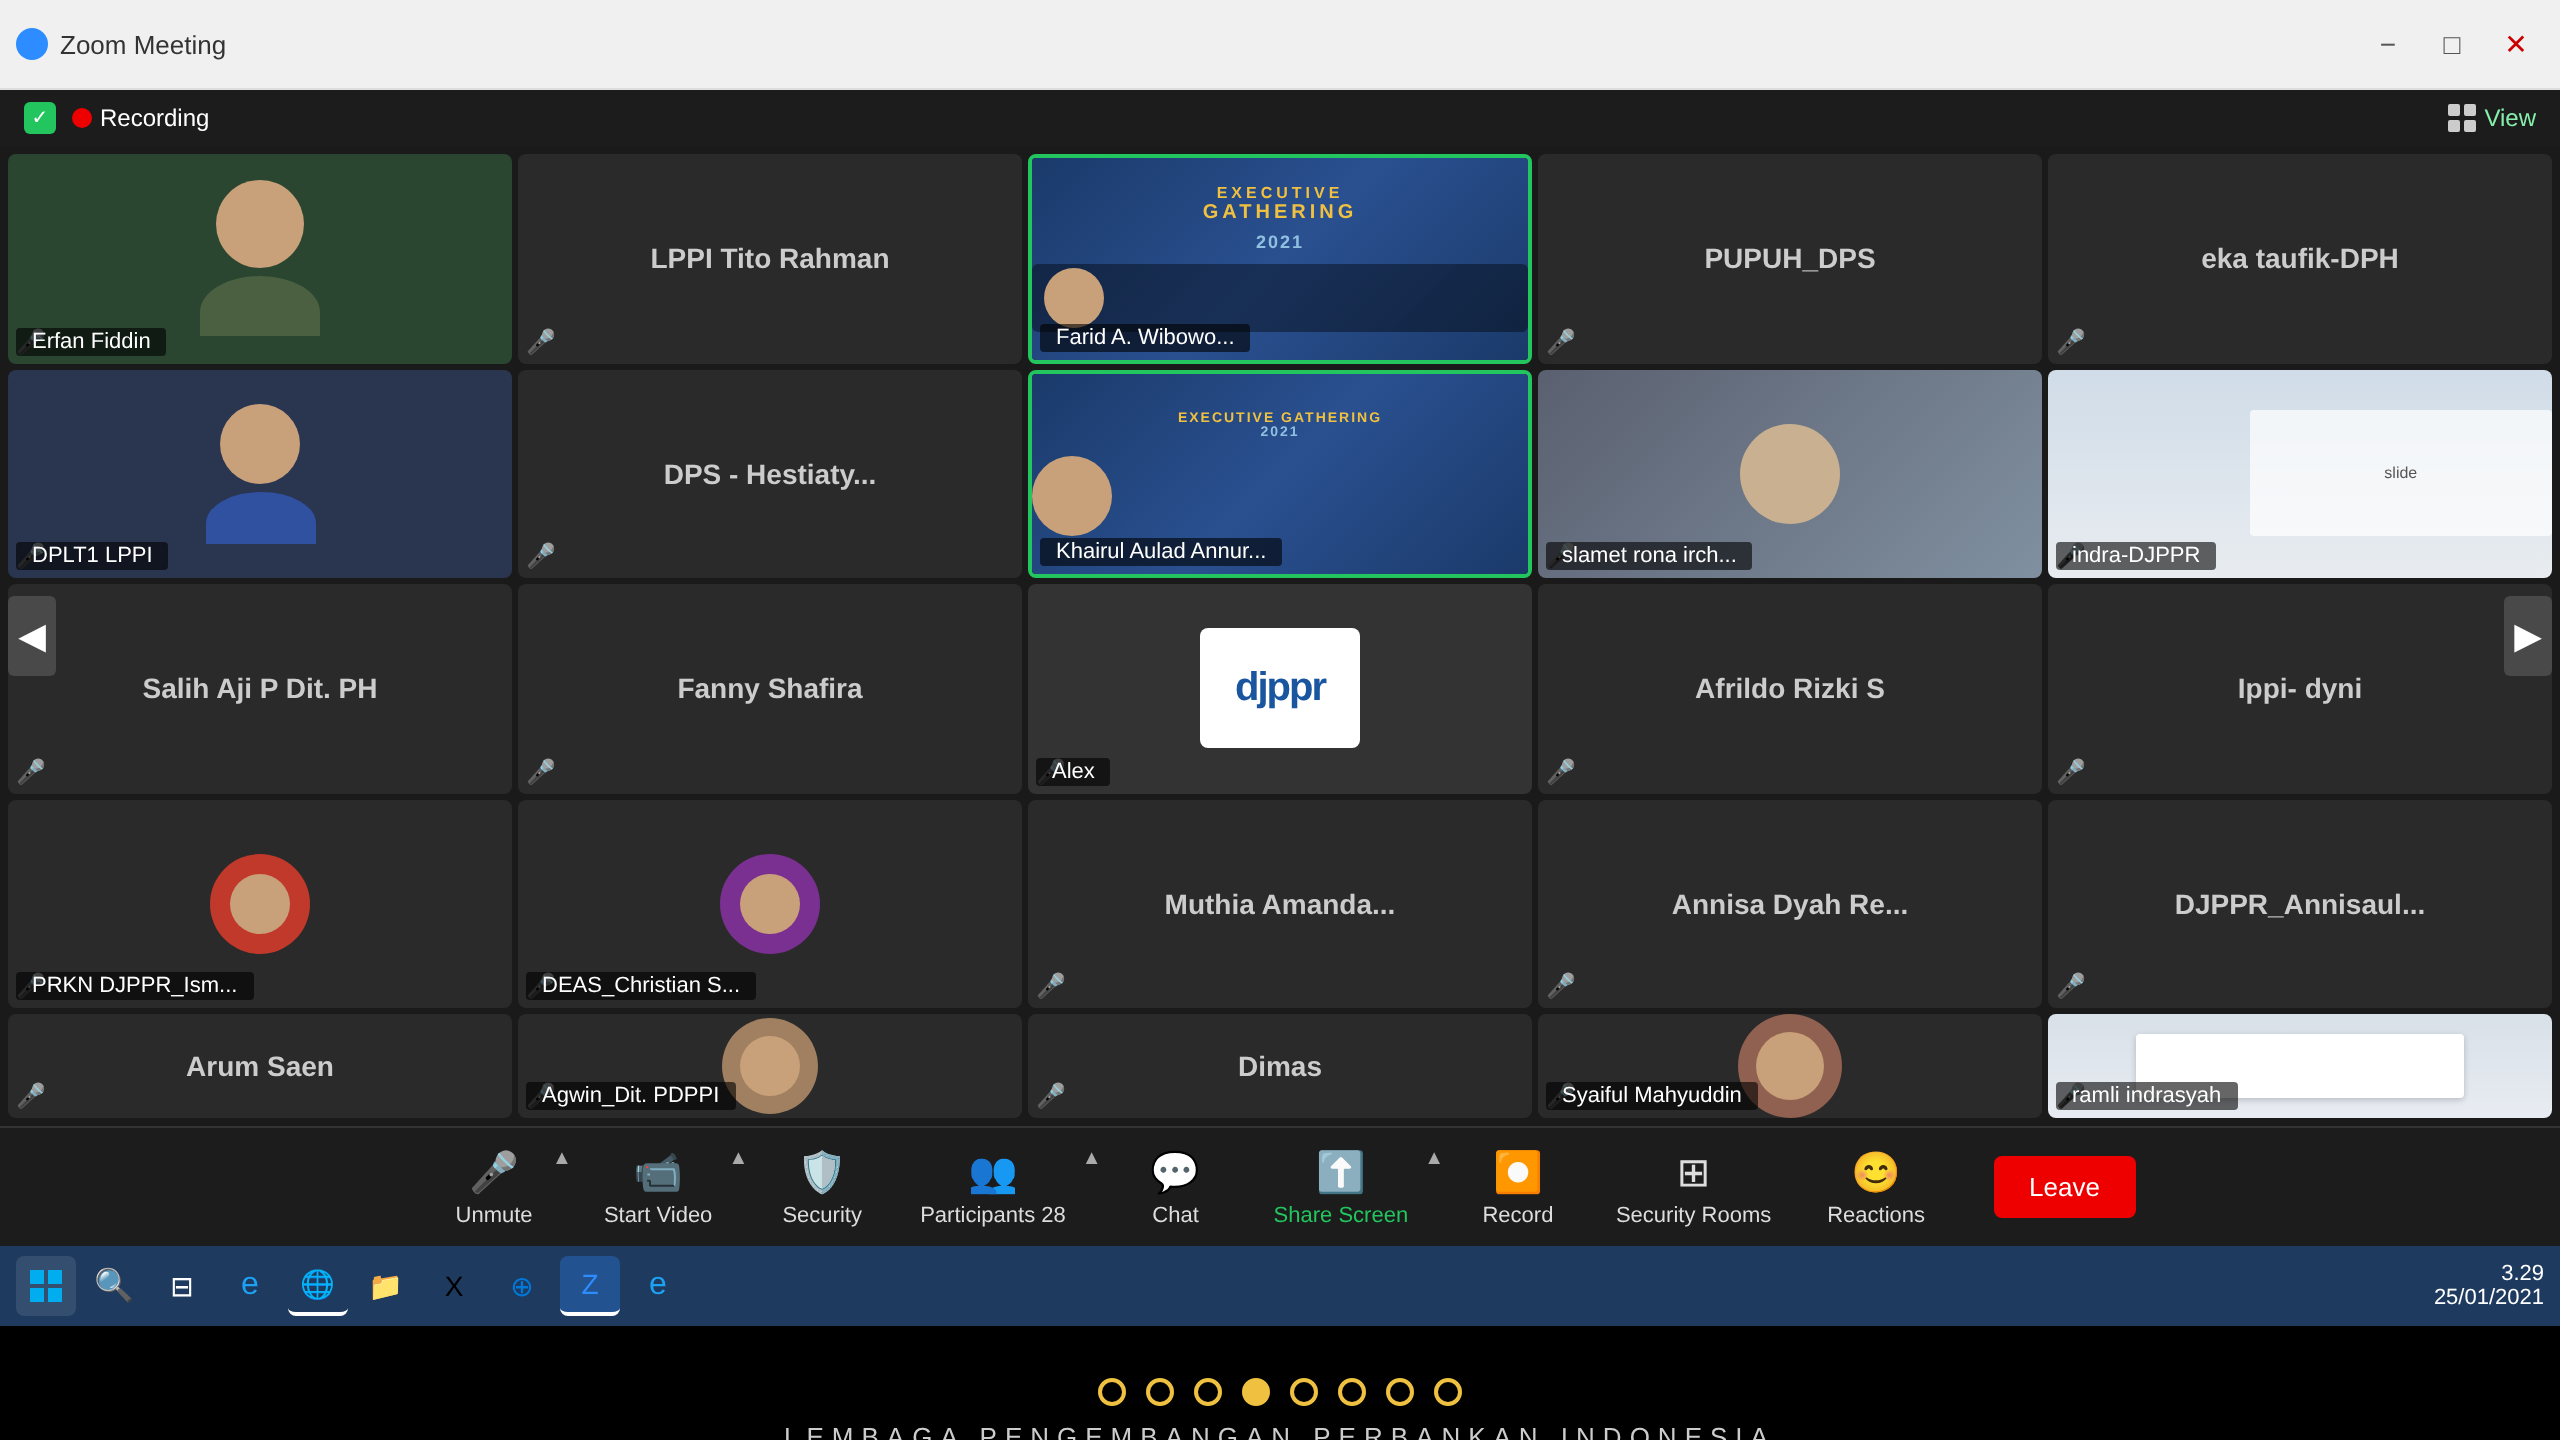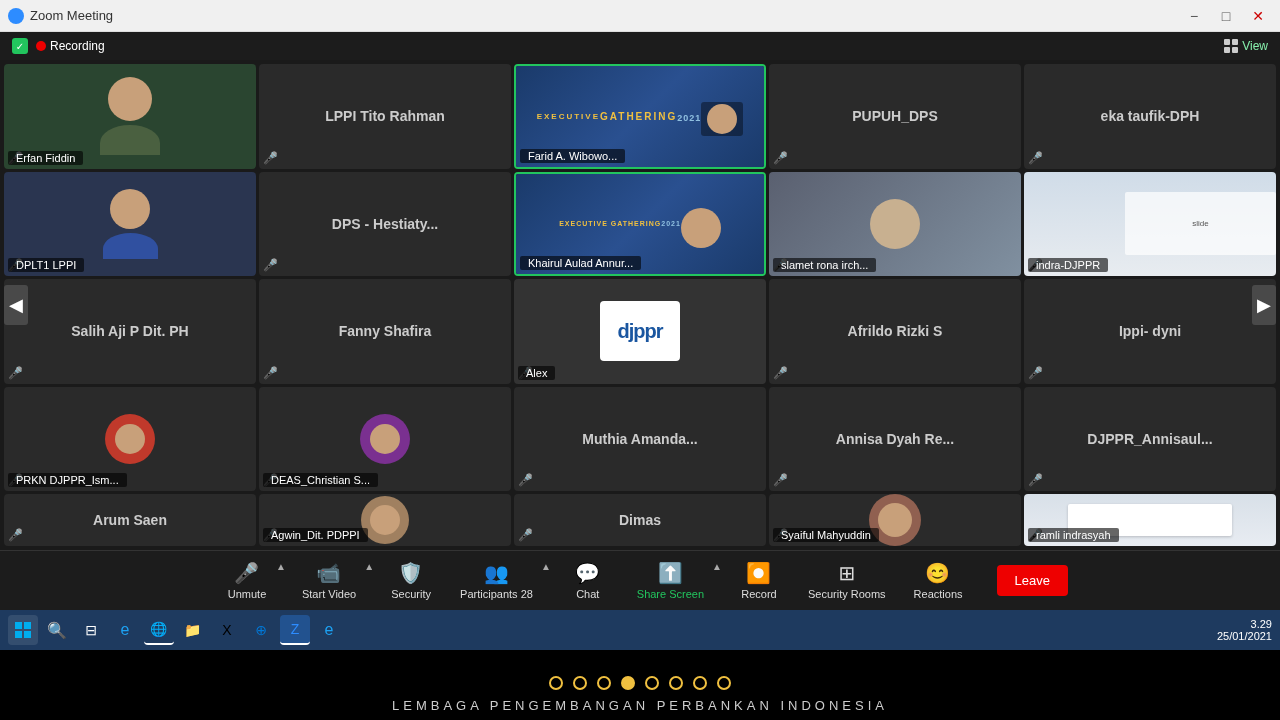--- a/index.html
+++ b/index.html
@@ -1,20 +1,20 @@
 <!DOCTYPE html>
 <html><head>
   <meta charset="utf-8">
   <style>
     * { margin: 0; padding: 0; box-sizing: border-box; }
     body { width: 1280px; height: 720px; overflow: hidden; background: #1a1a1a; font-family: 'Segoe UI', Arial, sans-serif; }
 
     
     .titlebar {
-      height: 32px;
+      height: 45px;
       background: #f0f0f0;
       display: flex;
       align-items: center;
       justify-content: space-between;
       padding: 0 8px;
       border-bottom: 1px solid #ddd;
     }
     .titlebar-left {
       display: flex;
       align-items: center;
@@ -328,22 +328,21 @@
     .sim-body {
       width: 50px; height: 24px;
       border-radius: 50% 50% 0 0 / 60% 60% 0 0;
       background: #8a7060;
     }
 
     .exec-banner {
       background: linear-gradient(135deg, #1a3a6a 0%, #2a5090 50%, #1a3a6a 100%);
       width: 100%; height: 100%;
       display: flex;
-      flex-direction: row;
-      align-items: center;
+      flex-direction: column;
       justify-content: center;
       color: #f0c040;
       font-size: 9px;
       font-weight: bold;
       text-align: center;
       letter-spacing: 1px;
     }
 
     .video-cell .muted-indicator {
       position: absolute;

